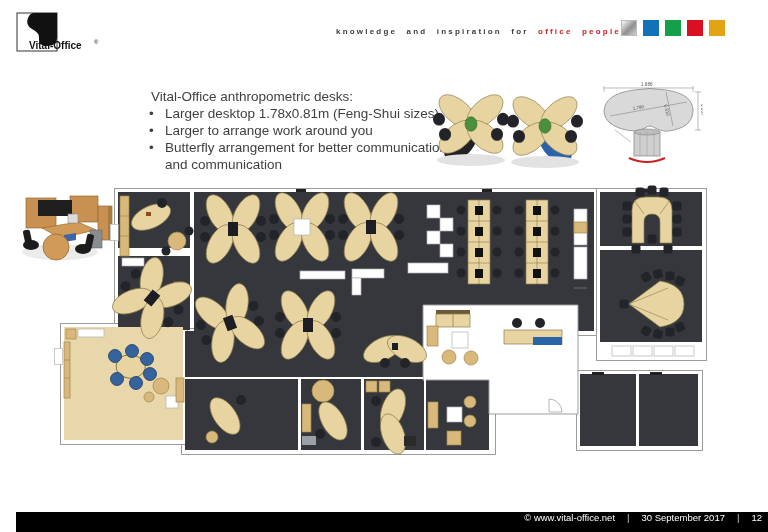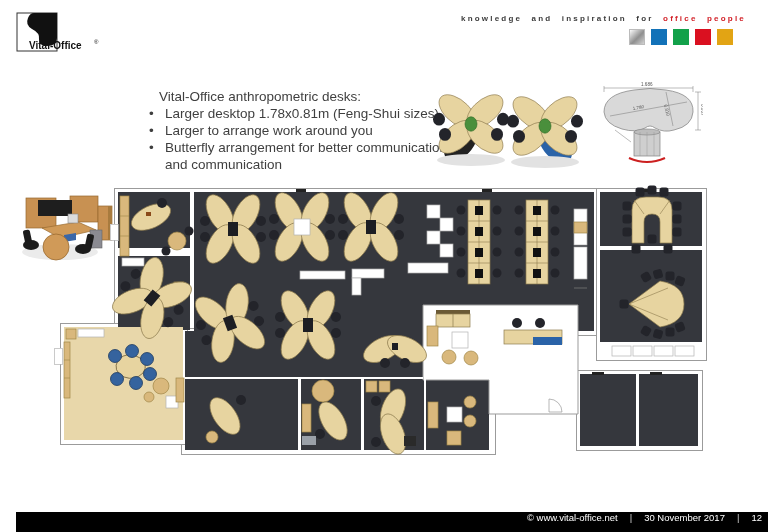--- a/index.html
+++ b/index.html
@@ -1,31 +1,31 @@
 <!DOCTYPE html>
 <html><head>
 <meta charset="utf-8">
 <style>
   html,body{margin:0;padding:0;}
   body{width:768px;height:532px;position:relative;background:#fff;overflow:hidden;
        font-family:"Liberation Sans",sans-serif;}
 
   
   .logo{position:absolute;left:14px;top:10px;width:95px;height:52px;}
-  .tagline-wrap{position:absolute;top:14px;right:22px;display:flex;flex-direction:column;align-items:flex-end;}
+  .tagline-wrap{position:absolute;top:14px;right:30px;display:flex;flex-direction:row;align-items:flex-end;}
   .tagline{font-size:8px;font-weight:bold;letter-spacing:2.2px;word-spacing:5px;color:#3c3c3c;white-space:nowrap;}
   .tagline .red{color:#d22027;}
   .squares{display:flex;gap:6px;margin-top:6px;margin-right:13px;}
   .sq{width:16px;height:16px;display:inline-block;}
   .sq0{background:linear-gradient(135deg,#fbfbfb 0%,#8f8f8f 55%,#d2d2d2 100%);border:1px solid #bbb;box-sizing:border-box;}
   .sq1{background:#1272b8;} .sq2{background:#12a14a;} .sq3{background:#da1020;} .sq4{background:#e2a414;}
 
   
   .intro{position:absolute;left:143px;top:88px;width:308px;color:#3f3f3f;font-size:13.5px;line-height:17px;}
-  .intro .title{margin:0 0 0 16px;}
+  .intro .title{margin:0 0 0 8px;}
   .intro ul{list-style:none;margin:0;padding:0;}
   .intro li{display:flex;}
   .intro .mark{width:16px;flex:0 0 16px;margin-left:6px;}
 
   
   .footer{position:absolute;left:16px;bottom:0;width:768px;height:20px;background:#000;color:#fff;
           display:flex;align-items:flex-start;justify-content:flex-end;gap:12px;
           font-size:9.5px;padding-right:22px;box-sizing:border-box;}
   .footer .sep{color:#cfcfcf;}
 
@@ -399,16 +399,16 @@
     <rect x="533" y="337" width="29" height="8" fill="#2a63a8"></rect>
     <circle cx="517" cy="323" r="5" class="chair"></circle>
       <circle cx="540" cy="323" r="5" class="chair"></circle>
     <path d="M562,412 A13,13 0 0 0 549,399 L549,412 Z" fill="none" stroke="#999" stroke-width=".7"></path>
   </g>
 </svg>
 
 <div class="footer">
   <span>©  www.vital-office.net</span>
   <span class="sep">|</span>
-  <span>30 November 2017</span>
+  <span>30 September 2017</span>
   <span class="sep">|</span>
   <span>12</span>
 </div>
 
 </body></html>

